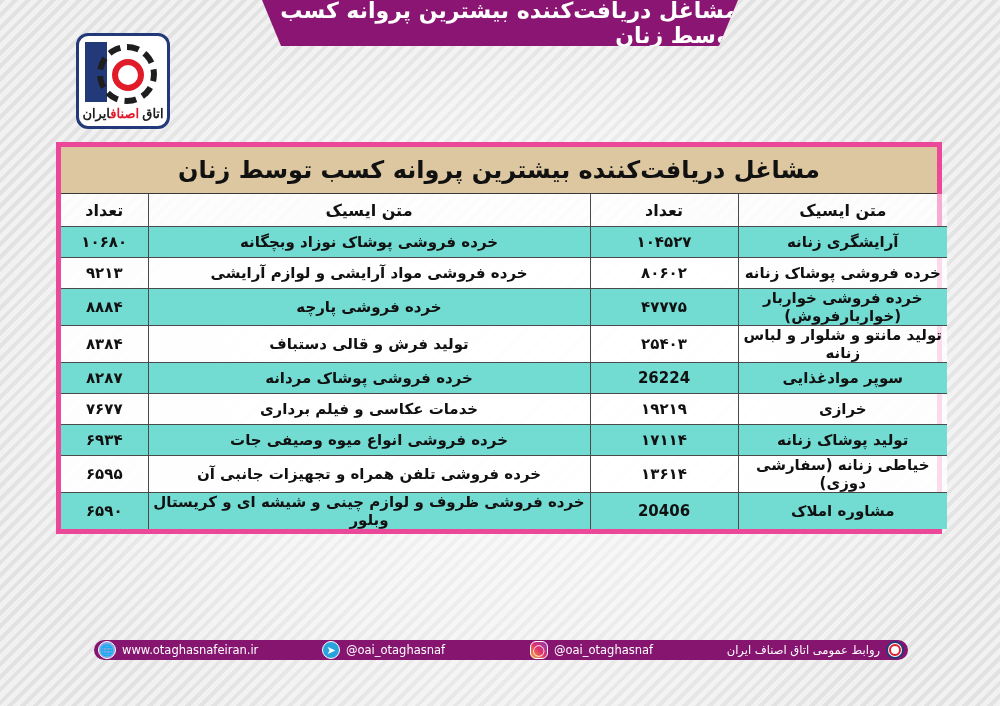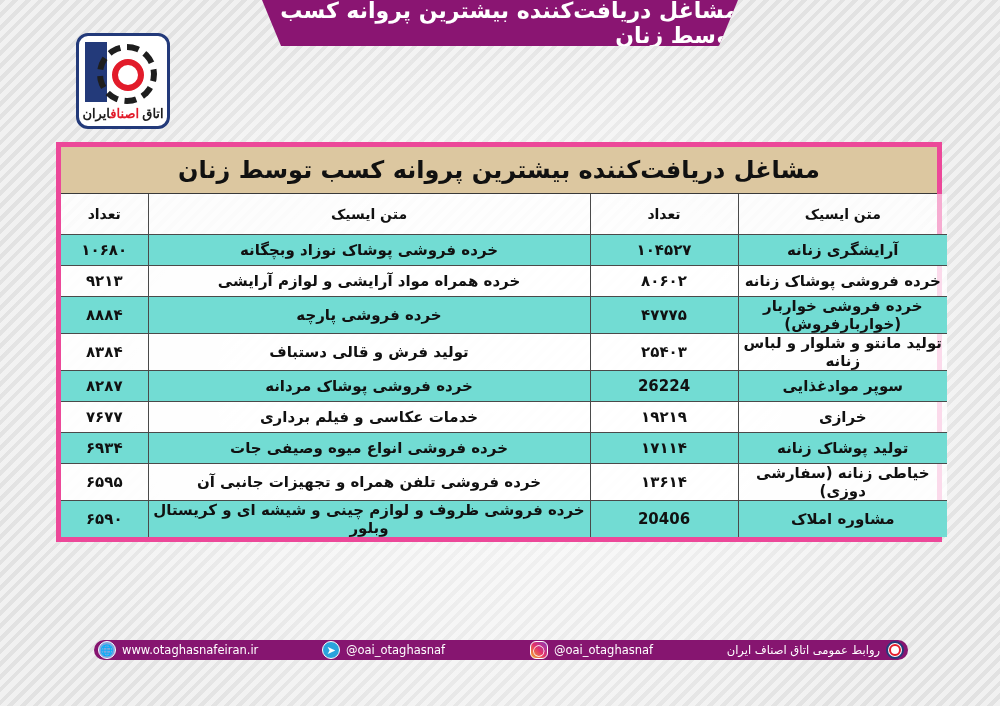--- a/index.html
+++ b/index.html
@@ -41,21 +41,21 @@
       border: 5px solid #ec4899; box-sizing: border-box;
       background: rgba(255,255,255,0.6);
     }
     .table-title {
       height: 46px; background: #dcc7a0; border-bottom: 1px solid #3a3a3a;
       display: flex; align-items: center; justify-content: center;
       font-size: 24px; font-weight: bold; color: #111; direction: rtl;
     }
     table { width: 100%; border-collapse: collapse; direction: rtl; table-layout: fixed; }
     th, td { border: 1px solid #4a4a4a; text-align: center; font-weight: bold; color: #111; padding: 0; }
-    th { height: 40px; font-size: 14px; background: rgba(255,255,255,0.55); }
+    th { height: 32px; font-size: 16px; background: rgba(255,255,255,0.55); }
     td { height: 30px; font-size: 15px; }
     td.num { font-size: 15px; }
     tr.teal td { background: #72dcd3; }
     tr.white td { background: rgba(255,255,255,0.8); }
     table tr:first-child th { border-top: none; }
     table th:first-child, table td:first-child { border-right: none; }
     table th:last-child, table td:last-child { border-left: none; }
     table tr:last-child td { border-bottom: none; }
 
     .footer-bar {
@@ -111,21 +111,21 @@
     <tbody id="tbody">
         <tr class="teal">
           <td>آرایشگری زنانه</td>
           <td class="num">۱۰۴۵۲۷</td>
           <td>خرده فروشی پوشاک نوزاد وبچگانه</td>
           <td class="num">۱۰۶۸۰</td>
         </tr>
         <tr class="white">
           <td>خرده فروشی پوشاک زنانه</td>
           <td class="num">۸۰۶۰۲</td>
-          <td>خرده همراه مواد آرایشی و لوازم آرایشی</td>
+          <td>خرده فروشی مواد آرایشی و لوازم آرایشی</td>
           <td class="num">۹۲۱۳</td>
         </tr>
         <tr class="teal">
           <td>خرده فروشی خواربار (خواربارفروش)</td>
           <td class="num">۴۷۷۷۵</td>
           <td>خرده فروشی پارچه</td>
           <td class="num">۸۸۸۴</td>
         </tr>
         <tr class="white">
           <td>تولید مانتو و شلوار و لباس زنانه</td>

